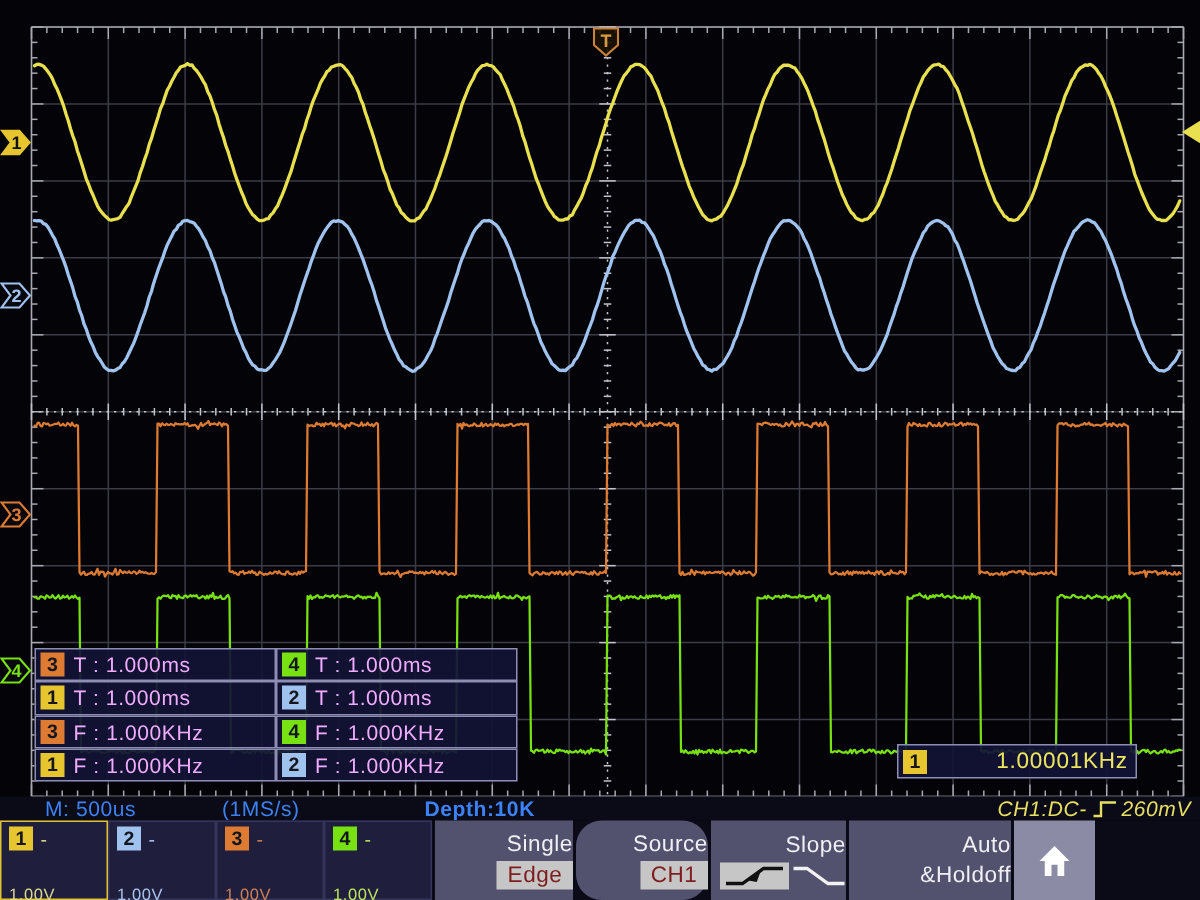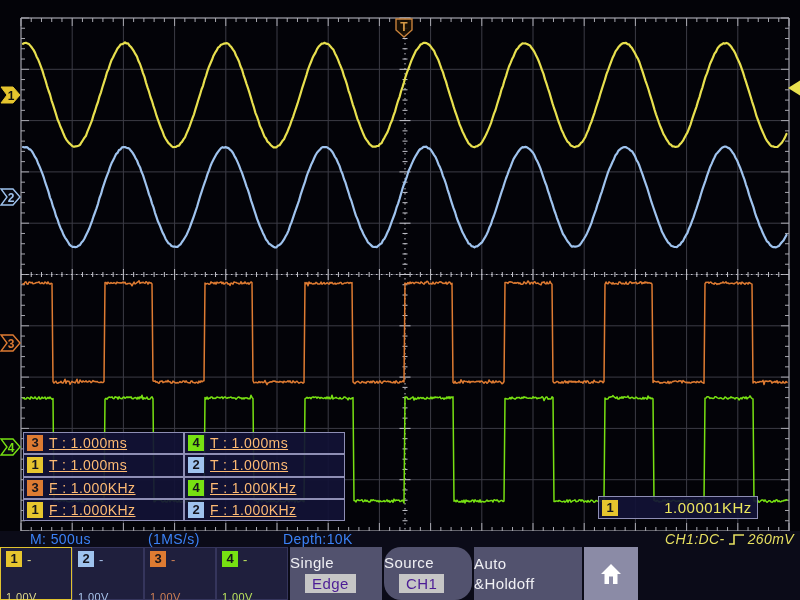--- a/index.html
+++ b/index.html
@@ -16,37 +16,37 @@
   #statusbar{position:absolute;left:0;top:531px;width:800px;height:16px;background:#0b0b18;}
   .sb-text{position:absolute;top:0;color:#3b82f6;font-size:14px;letter-spacing:.4px;}
   #trig-info{position:absolute;right:6px;top:0;color:#e6df60;font-size:14px;display:flex;align-items:center;gap:3px;letter-spacing:.4px;font-style:italic;}
   
   #meas-box{position:absolute;left:23px;top:432px;width:322px;height:89px;display:grid;
             grid-template-columns:161px 161px;grid-template-rows:repeat(4,22.25px);z-index:5;}
   .mcell{background:rgba(18,18,54,.92);border:1px solid #8e8eb4;display:flex;align-items:center;padding-left:3px;box-sizing:border-box;}
   .badge{display:inline-block;width:16px;height:16px;font-size:13px;font-weight:bold;color:#15151d;
          text-align:center;line-height:16px;flex:0 0 16px;}
   .bc1{background:var(--ch1b);} .bc2{background:var(--ch2);} .bc3{background:var(--ch3);} .bc4{background:var(--ch4);}
-  .mtext{color:#fdba74;font-size:14px;margin-left:6px;letter-spacing:.4px;white-space:pre;text-decoration:underline;}
+  .mtext{color:#f0abfc;font-size:14px;margin-left:6px;letter-spacing:.4px;white-space:pre;}
   #cymometer{position:absolute;left:598px;top:496px;width:160px;height:23px;background:rgba(18,18,54,.92);
              border:1px solid #8e8eb4;display:flex;align-items:center;z-index:5;box-sizing:border-box;}
   #cym-value{color:#ece65e;font-size:15px;flex:1;text-align:center;letter-spacing:.5px;padding-left:41px;}
   #cymometer .badge{margin-left:3px;}
   
   #menubar{position:absolute;left:0;top:547px;width:800px;height:53px;background:#0b0b18;display:flex;}
   .chbox{width:72px;height:53px;background:#1f1f3d;border:1px solid #35355c;box-sizing:border-box;padding:3px 0 0 5px;}
   .chbox.selected{border:1px solid #e0c22e;}
   .ch-top{display:flex;align-items:center;gap:5px;}
   .ch-coupling{font-size:13px;}
   .ch-scale{font-size:11px;margin-top:24px;letter-spacing:.4px;}
   .t1{color:#ded98d;} .t2{color:#a9c4ec;} .t3{color:#cf8055;} .t4{color:#bbe35e;}
   .mbtn{height:53px;background:#52526e;margin-left:2px;box-sizing:border-box;color:#f0f0f4;
-        display:flex;flex-direction:column;align-items:flex-start;justify-content:center;gap:3px;}
+        display:flex;flex-direction:column;align-items:flex-end;justify-content:center;gap:3px;}
   .mbtn-label{font-size:15px;letter-spacing:.4px;}
-  .chip{background:#c6c6c6;color:#4c1d95;font-size:15px;padding:0 7px;line-height:19px;letter-spacing:.4px;margin-left:15px;}
+  .chip{background:#c6c6c6;color:#7f1d1d;font-size:15px;padding:0 7px;line-height:19px;letter-spacing:.4px;margin-left:15px;}
   #home-btn{width:54px;background:#8b8ba6;margin-left:2px;display:flex;align-items:center;justify-content:center;height:53px;}
   .slope-icons{display:flex;align-items:center;gap:2px;}
   .slope-chip{background:#c6c6c6;padding:1px 3px;}
   svg{display:block;}
 </style>
 </head>
 <body>
 
 <div id="screen">
 
@@ -551,21 +551,21 @@
   </div>
 
   <div id="cymometer">
     <span class="badge bc1">1</span>
     <span id="cym-value">1.00001KHz</span>
   </div>
 
   <div id="statusbar">
     <span class="sb-text" style="left:30px;">M: 500us</span>
     <span class="sb-text" style="left:148px;">(1MS/s)</span>
-    <span class="sb-text" style="left:283px;">Depth:10K</span>
+    <span class="sb-text" style="left:283px;font-weight:bold;">Depth:10K</span>
     <div id="trig-info">
       <span>CH1:DC-</span>
       <svg width="17" height="13" viewBox="0 0 17 13">
         <path d="M1,11 H6 V2 H16" fill="none" stroke="#e6df60" stroke-width="1.6"></path>
       </svg>
       <span>260mV</span>
     </div>
   </div>
 
   <div id="menubar">
@@ -599,20 +599,36 @@
     </div>
 
     <div class="mbtn" style="width:92px;">
       <span class="mbtn-label">Single</span>
       <span class="chip">Edge</span>
     </div>
     <div class="mbtn" style="width:88px;border-radius:17px;">
       <span class="mbtn-label">Source</span>
       <span class="chip">CH1</span>
     </div>
+    <div class="mbtn" style="width:90px;">
+      <span class="mbtn-label">Slope</span>
+      <span class="slope-icons">
+        <span class="slope-chip">
+          <svg width="40" height="16" viewBox="0 0 40 16">
+              <path d="M1,13 H12 L26,3 H39" fill="none" stroke="#111" stroke-width="2.2"></path>
+              <path d="M16,11 L24,5 L21.5,12 Z" fill="#111"></path>
+            </svg>
+        </span>
+        <span>
+          <svg width="36" height="16" viewBox="0 0 36 16">
+              <path d="M1,3 H10 L24,13 H35" fill="none" stroke="#f2f2f2" stroke-width="2.2"></path>
+            </svg>
+        </span>
+      </span>
+    </div>
     <div class="mbtn" style="width:108px;">
       <span class="mbtn-label">Auto</span>
       <span class="mbtn-label">&amp;Holdoff</span>
     </div>
     <div id="home-btn">
       <svg width="24" height="22" viewBox="0 0 24 22">
         <path d="M2,11 L12,1 L22,11 H18.5 V21 H14 V13.5 H10 V21 H5.5 V11 Z" fill="#fff"></path>
       </svg>
     </div>
   </div>

